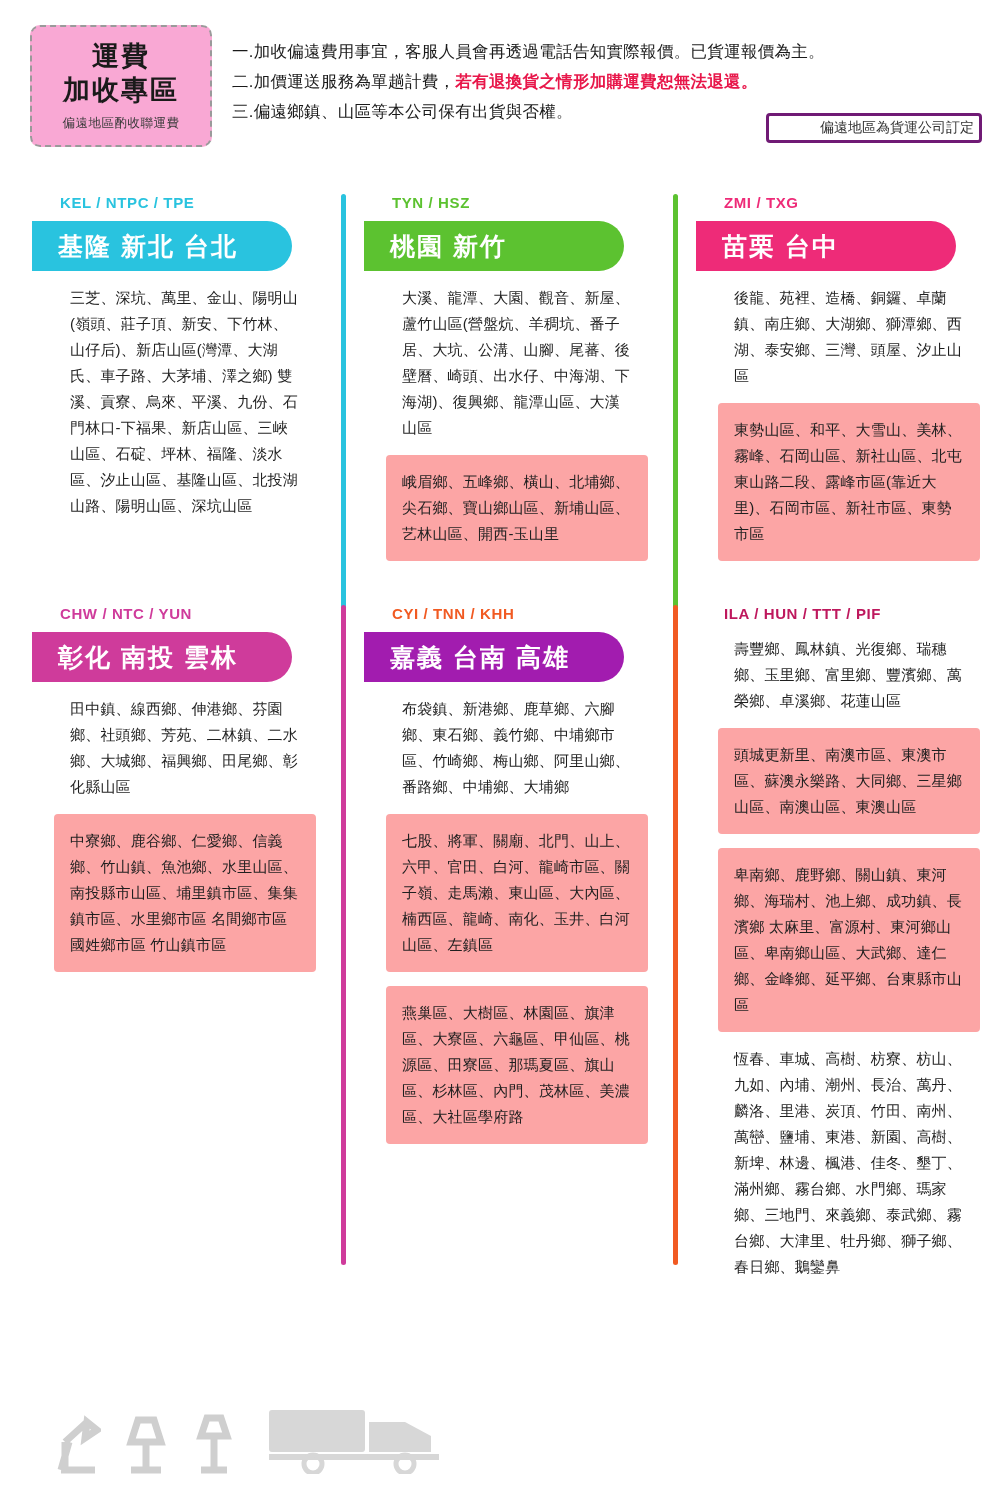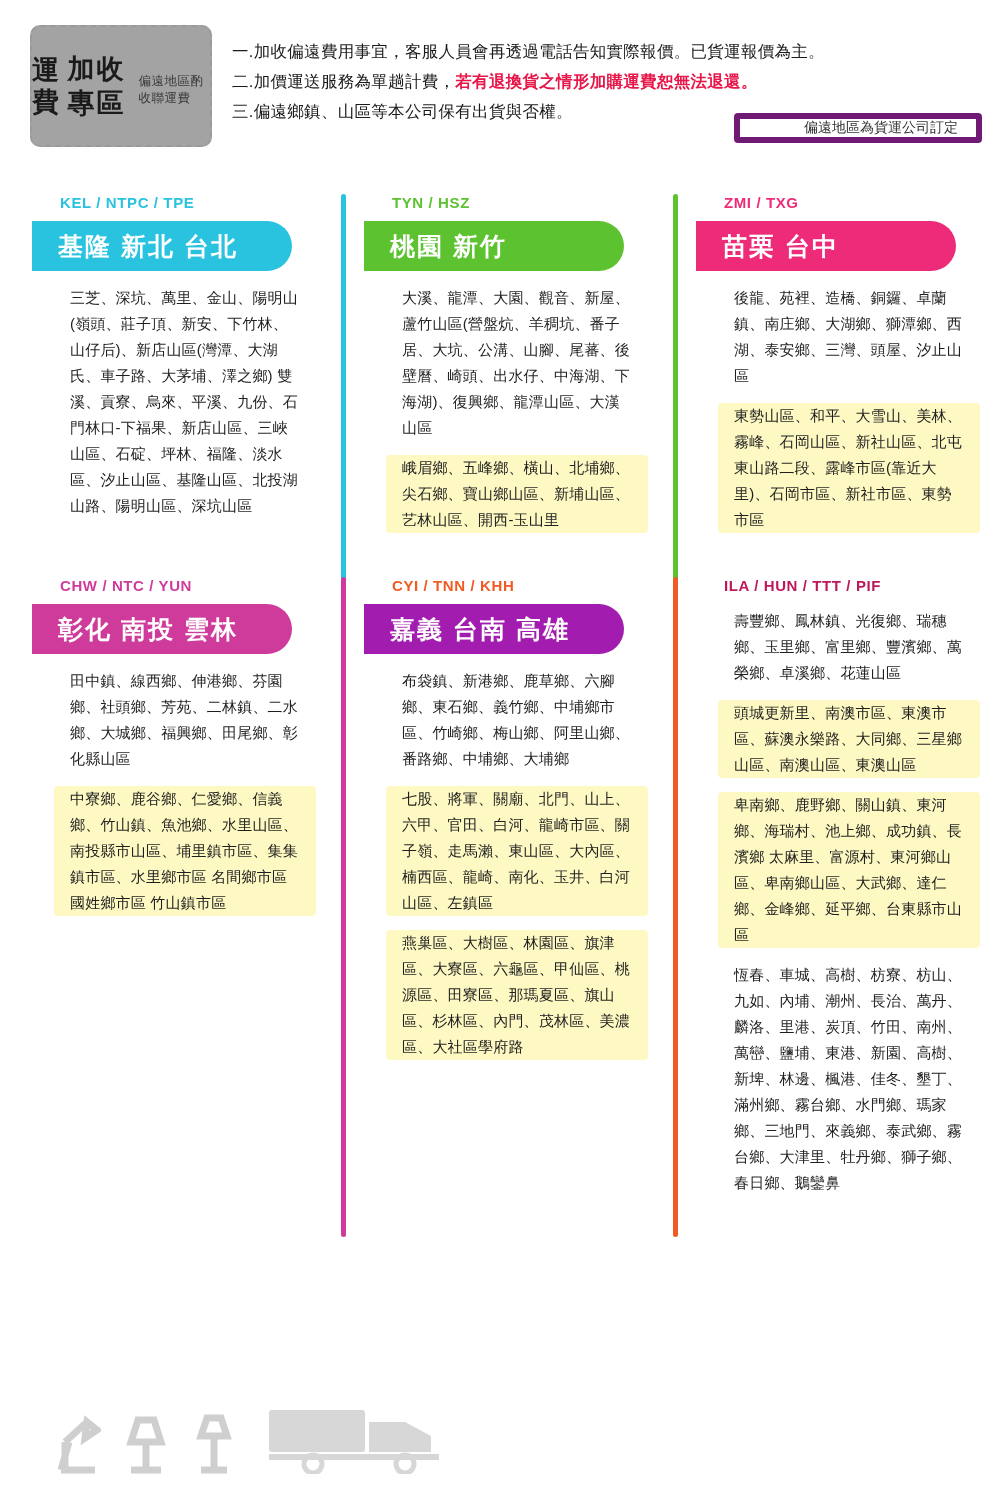--- a/index.html
+++ b/index.html
@@ -22,24 +22,24 @@
     left: 0; top: 0;
     width: 1000px; height: 170px;
   }
   .badge {
     position: absolute;
     left: 30px; top: 25px;
     width: 182px; height: 122px;
     border: 2px dashed #9a9a9a;
     border-radius: 10px;
     display: flex;
-    flex-direction: row;
+    flex-direction: column;
     align-items: center;
     justify-content: center;
-    background: #a3a3a3;
+    background: #f9a8d4;
   }
   .badge-l1 {
     font-size: 27px; font-weight: bold; color: #1a1a1a;
     letter-spacing: 2px; line-height: 1.2;
   }
   .badge-l2 {
     font-size: 27px; font-weight: bold; color: #1a1a1a;
     letter-spacing: 2px; line-height: 1.25; margin-top: 2px;
   }
   .badge-l3 {
@@ -56,22 +56,22 @@
     color: #1a1a1a;
     line-height: 30px;
     letter-spacing: 0.3px;
     white-space: nowrap;
   }
   .note .hl { color: #e8174a; font-weight: bold; }
 
   .note-box {
     position: absolute;
     right: 18px; top: 113px;
-    width: 248px; height: 30px;
-    border: 6px solid #701a75;
+    width: 216px; height: 30px;
+    border: 3px solid #701a75;
     border-radius: 4px;
     background: #fff;
     display: flex; align-items: center; justify-content: center;
     font-size: 14px; color: #333; padding-left: 46px;
   }
 
   
   .grid {
     position: absolute;
     left: 0; top: 178px;
@@ -106,23 +106,23 @@
     font-weight: bold;
     letter-spacing: 2px;
     width: 260px;
     margin-left: 0;
   }
   .card { margin-left: 0; }
   .row .card { margin-left: 32px; margin-right: 0; }
 
   .blocks { margin-top: 14px; margin-left: 22px; width: 262px; }
   .block {
-    background: #fef9c3;
+    background: #fca5a5;
     border-radius: 4px;
-    padding: 0 16px;
+    padding: 14px 16px;
     margin-bottom: 14px;
     font-size: 15px;
     line-height: 26px;
     color: #1f1f1f;
     letter-spacing: 0.2px;
   }
   .block.plain { background: transparent; padding: 0 16px; }
 
   
   .accentbar {

